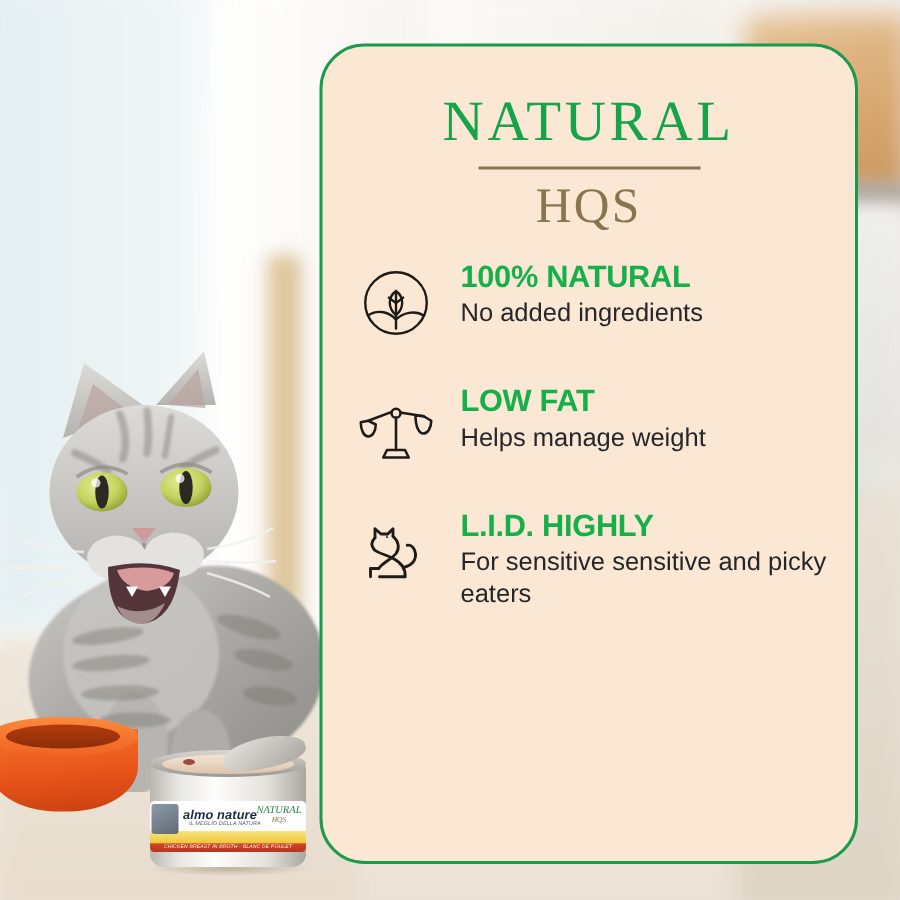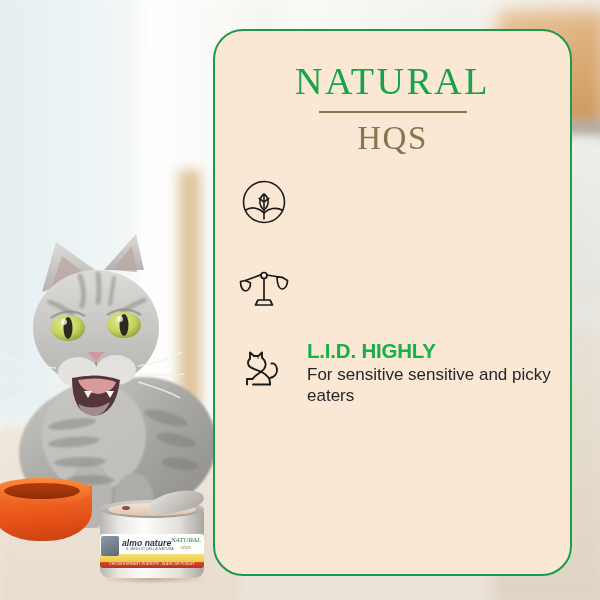--- a/index.html
+++ b/index.html
@@ -326,35 +326,41 @@
     <div class="feature-row">
       <div class="feature-icon">
         <svg width="50" height="50" viewBox="0 0 50 50" fill="none" stroke="#1d1b18" stroke-width="1.6">
           <circle cx="25" cy="25" r="20.5"></circle>
           <path d="M25 17 C19.5 21 19.5 28.5 25 33 C30.5 28.5 30.5 21 25 17 Z"></path>
           <path d="M25 18 L25 42" stroke-linecap="round"></path>
           <path d="M25 25 L20.2 21.4 M25 25 L29.8 21.4" stroke-linecap="round"></path>
           <path d="M6.2 33.5 C13 28.5 21 31.5 25 36 C29.5 31.5 37.5 29.5 43.8 33.5"></path>
         </svg>
       </div>
+      <div class="feature-text">
+        <div class="feature-title">100% NATURAL</div>
+        <div class="feature-desc">No added ingredients</div>
+      </div>
     </div>
 
 
     <div class="feature-row">
       <div class="feature-icon">
         <svg width="50" height="50" viewBox="0 0 50 50" fill="none" stroke="#1d1b18" stroke-width="1.7" stroke-linecap="round" stroke-linejoin="round">
           <circle cx="25" cy="15.5" r="3"></circle>
           <path d="M25 18.5 L25 40"></path>
           <path d="M6.5 20.5 L22.2 14.6 M27.8 15 L43.5 17.5"></path>
           <path d="M1.5 21.5 L6.5 20.5 L11.5 23 C11.5 28 9 31 6.5 31 C4 31 1.5 27.5 1.5 21.5 Z"></path>
           <path d="M38 17 L43.5 17.5 L48.5 20.5 C48.5 25.5 46 29 43.3 29 C40.5 29 38 25 38 17 Z"></path>
           <path d="M19 40 L31 40 L33.5 45 L16.5 45 Z"></path>
         </svg>
       </div>
       <div class="feature-text">
+        <div class="feature-title">LOW FAT</div>
+        <div class="feature-desc">Helps manage weight</div>
       </div>
     </div>
 
     <div class="feature-row">
       <div class="feature-icon">
         <svg width="50" height="50" viewBox="0 0 50 50" fill="none" stroke="#1d1b18" stroke-width="1.9" stroke-linecap="round" stroke-linejoin="round">
           <path d="M11 15.5 L11 9.5 L15 13 L19.5 13 L23 9.5 L23 14.5"></path>
           <path d="M23 14.5 C27 18 27.5 22.5 25 26 C22 30 16 32 13.5 36"></path>
           <path d="M11 15.5 C8.5 18 8.5 21 10.5 23.5"></path>
           <path d="M10.5 23.5 C13.5 26 19 27 23.5 29.5 C29 32.5 31.5 37 31 41.5"></path>

